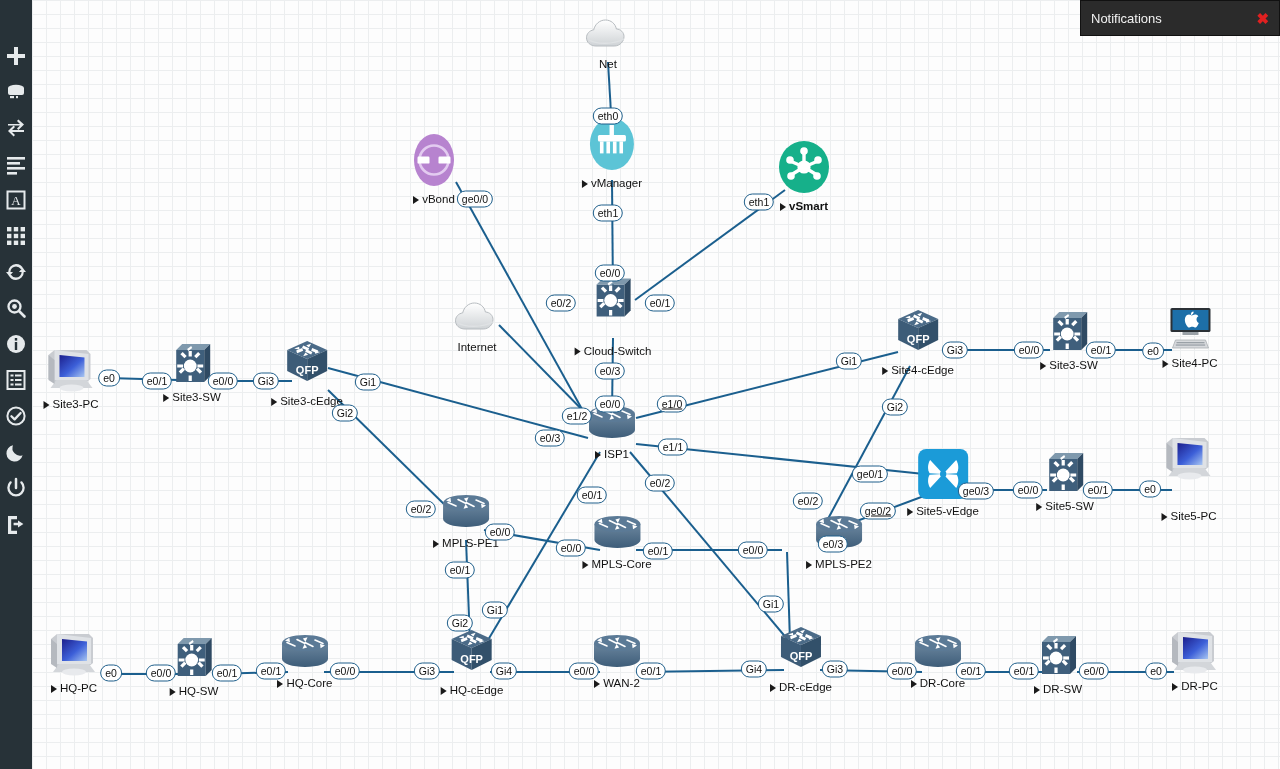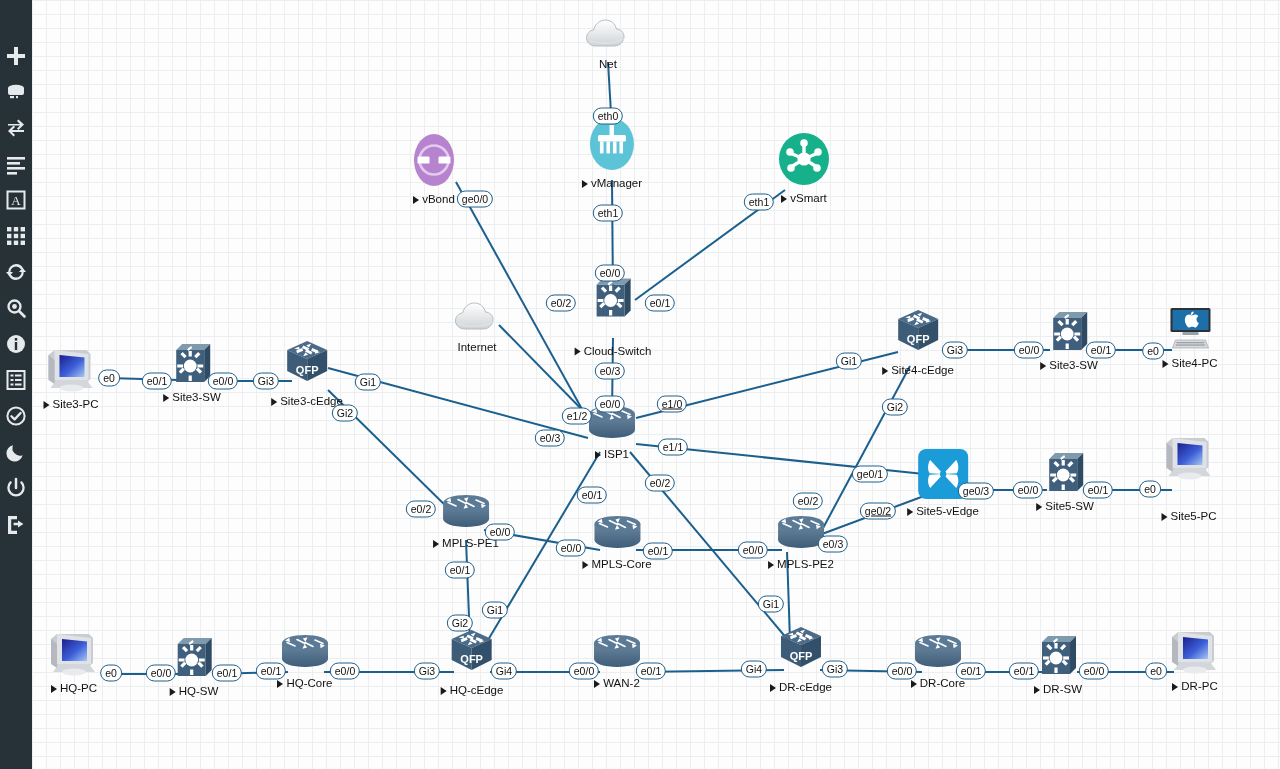--- a/index.html
+++ b/index.html
@@ -281,21 +281,21 @@
               <rect x="11" y="25.4" width="3.6" height="12" fill="#ffffff"></rect>
               <rect x="17.5" y="25.4" width="3.6" height="12" fill="#ffffff"></rect>
               <rect x="24" y="25.4" width="3.6" height="12" fill="#ffffff"></rect>
               <rect x="30.5" y="25.4" width="3.6" height="12" fill="#ffffff"></rect>
             </svg></div>
           <div class="lbl">
             <span class="tri"></span>
             <span>vManager</span>
           </div>
         </div>
-        <div class="node" style="left: 772px; top: 168px;">
+        <div class="node" style="left: 772px; top: 176px; font-weight: bold;">
           <div class="ico"><svg width="54" height="56" viewBox="0 0 54 56">
               <ellipse cx="27" cy="28" rx="25" ry="26" fill="#16b08a"></ellipse>
               <g stroke="#ffffff" stroke-width="3.4" stroke-linecap="round">
                 <path d="M27 28V12"></path>
                 <path d="M27 28l13 8"></path>
                 <path d="M27 28l-13 8"></path>
                 <path d="M27 28l14-6"></path>
                 <path d="M27 28l-14-6"></path>
               </g>
               <circle cx="27" cy="28" r="6.6" fill="#ffffff"></circle>
@@ -624,21 +624,21 @@
                 <path d="M48 13.6l-4.4 2.6-.6-4.4z"></path>
                 <path d="M30.5 5.2l-4.6 1.4 2.6 3.4z"></path>
                 <path d="M25.5 16.8l4.6-1.4-2.6-3.4z"></path>
               </g>
             </svg></div>
           <div class="lbl">
             <span class="tri"></span>
             <span>MPLS-Core</span>
           </div>
         </div>
-        <div class="node" style="left: 769px; top: 542px; text-align: center;">
+        <div class="node" style="left: 807px; top: 542px; text-align: center;">
           <div class="ico"><svg width="56" height="40" viewBox="0 0 56 40">
               <defs>
                 <linearGradient id="rg" x1="0" y1="0" x2="0" y2="1">
                   <stop offset="0" stop-color="#6b869e"></stop>
                   <stop offset="1" stop-color="#3e5d79"></stop>
                 </linearGradient>
               </defs>
               <path d="M5 11v16c0 4.4 10.3 8 23 8s23-3.6 23-8V11z" fill="url(#rg)"></path>
               <ellipse cx="28" cy="11" rx="23" ry="8" fill="#5b7a96"></ellipse>
               <g fill="#ffffff" stroke="#ffffff" stroke-width="1.6" stroke-linecap="round">
@@ -937,13 +937,17 @@
         <div class="port" style="left: 722px; top: 669px;">Gi4</div>
         <div class="port" style="left: 803px; top: 669px;">Gi3</div>
         <div class="port" style="left: 870px; top: 671px;">e0/0</div>
         <div class="port" style="left: 939px; top: 671px;">e0/1</div>
         <div class="port" style="left: 992px; top: 671px;">e0/1</div>
         <div class="port" style="left: 1062px; top: 671px;">e0/0</div>
         <div class="port" style="left: 1124px; top: 671px;">e0</div>
       </div>
   </div>
 
+  <div id="notif">
+    <span class="t">Notifications</span>
+    <span class="x">✖</span>
+  </div>
 </div>
 
 </body></html>

